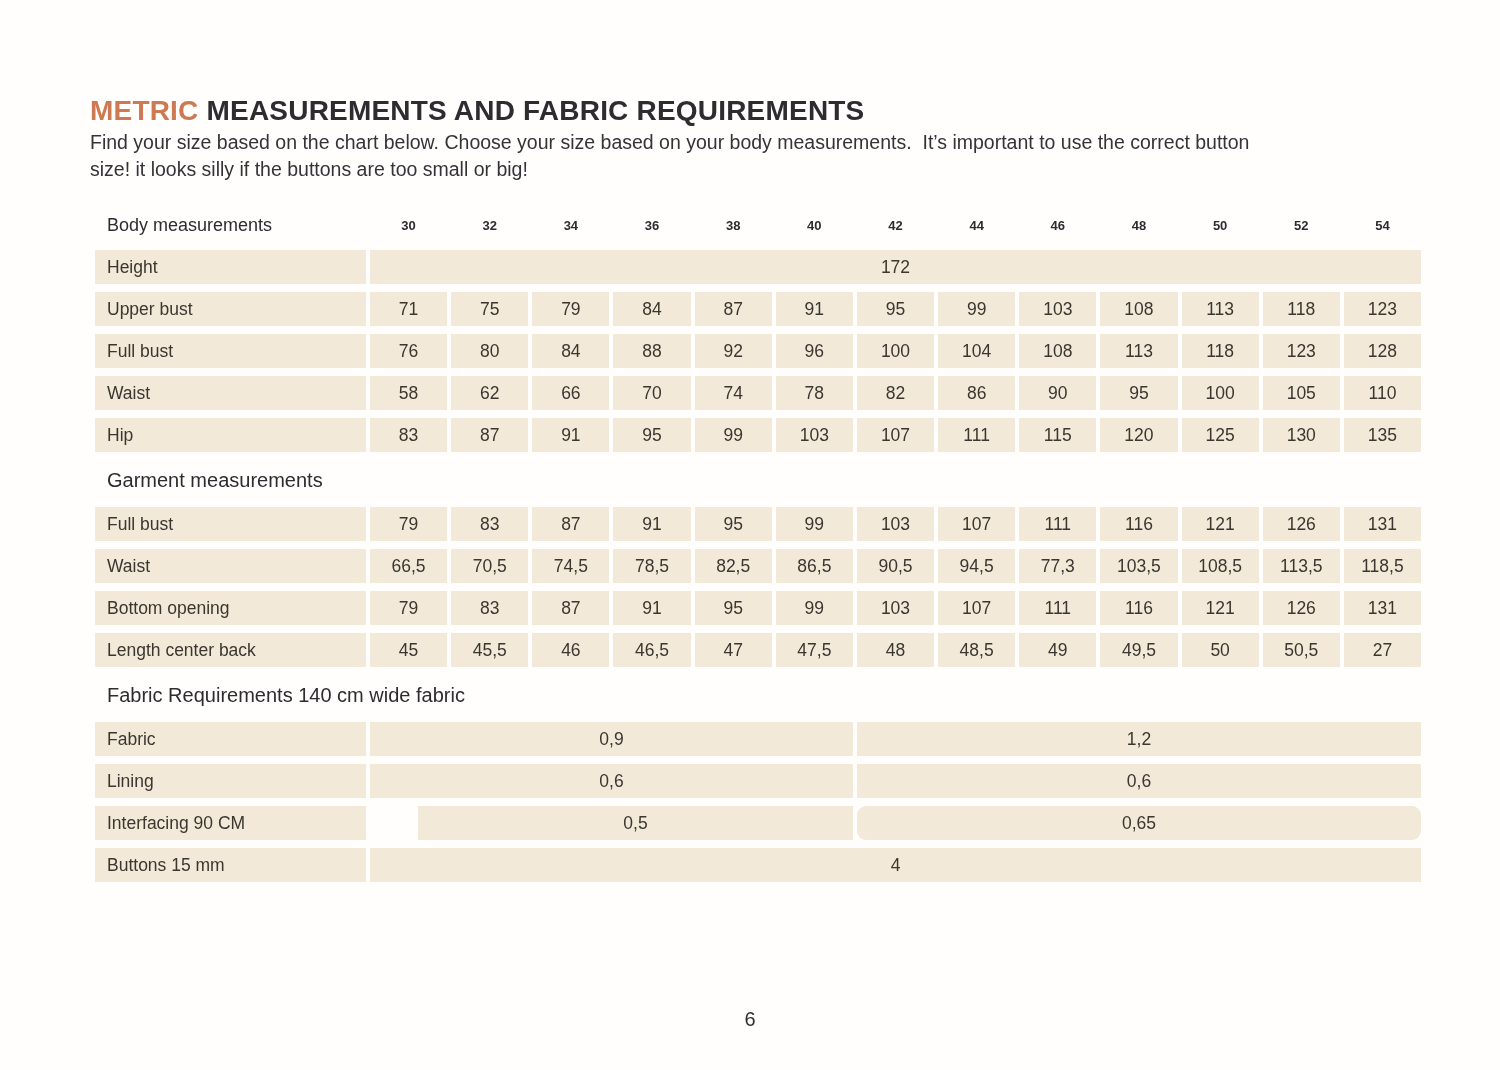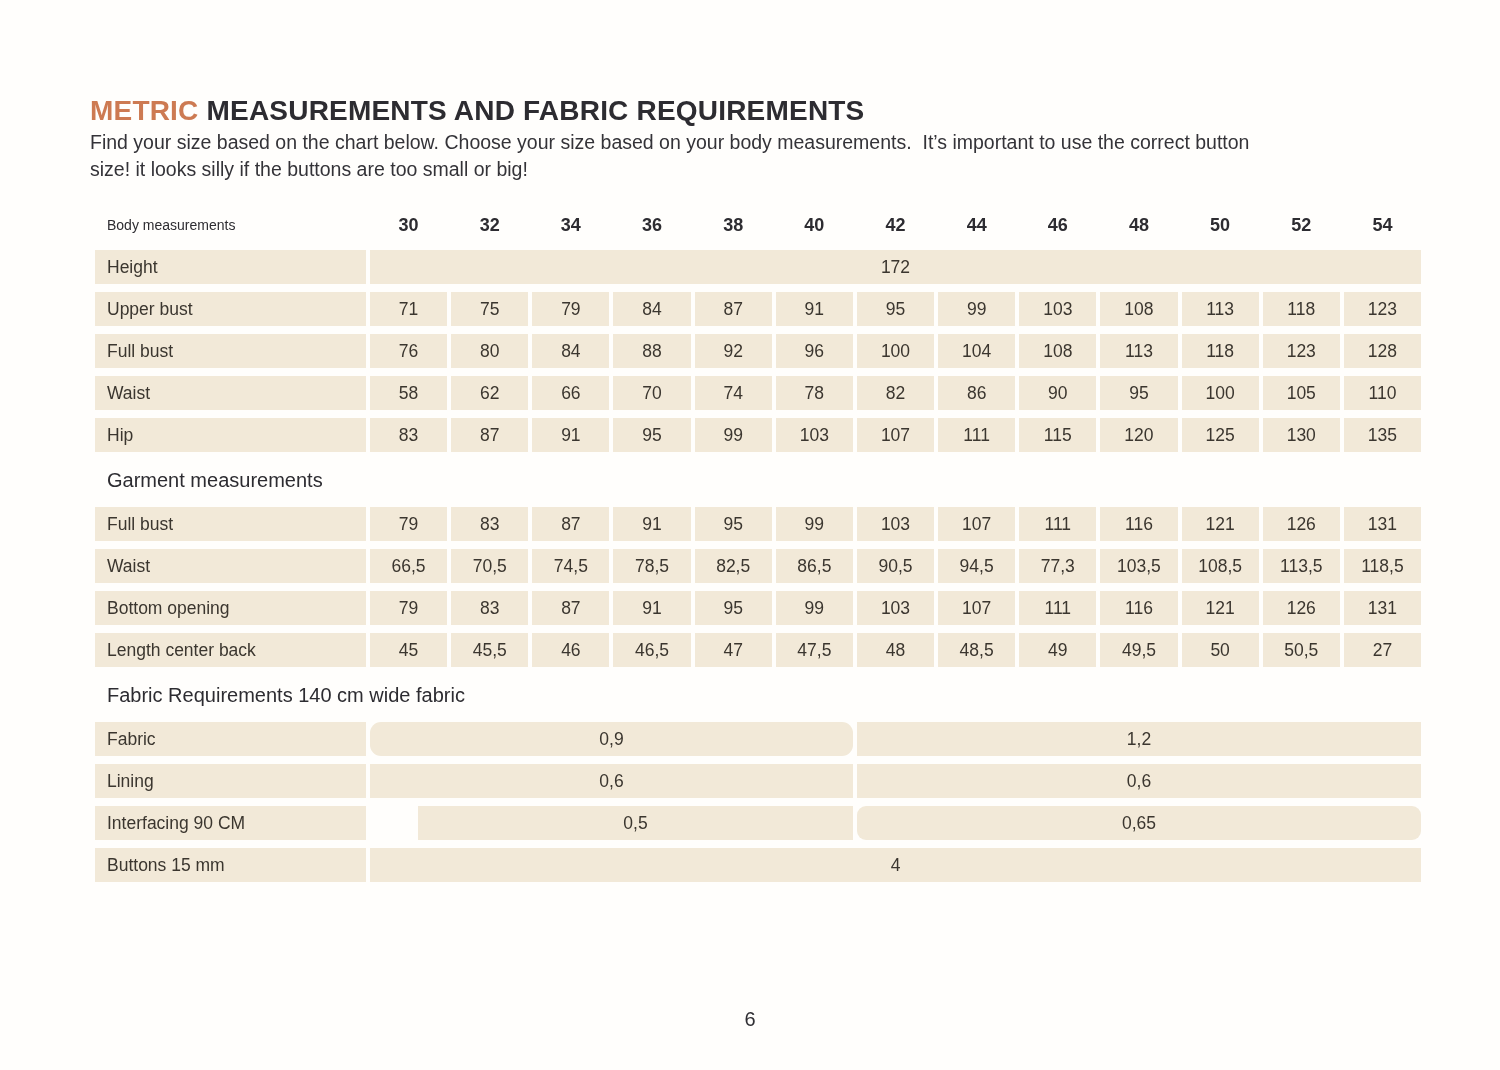--- a/index.html
+++ b/index.html
@@ -40,22 +40,22 @@
   }
   .cell{
     height:34px;display:flex;align-items:center;
     font-size:17.5px;color:var(--cell-ink);
   }
   .lbl{justify-content:flex-start;padding-left:12px;}
   .val{justify-content:center;}
   .bg{background:var(--beige);}
   .trow.head{margin-bottom:8px;}
   .trow.head .cell{background:none;color:var(--ink);}
-  .trow.head .val{font-weight:600;font-size:18px;}
-  .trow.head .lbl{font-size:14px;}
+  .trow.head .val{font-weight:600;font-size:13px;}
+  .trow.head .lbl{font-size:18px;}
   .sec-head{
     height:34px;display:flex;align-items:center;
     padding-left:12px;font-size:20px;color:var(--ink);
     margin:11px 0 10px;
   }
   .page-number{
     position:absolute;left:0;top:1008px;width:1500px;
     text-align:center;font-size:20px;color:#2f2e33;
   }
 </style>
@@ -214,21 +214,21 @@
         <div class="cell val bg">48,5</div>
         <div class="cell val bg">49</div>
         <div class="cell val bg">49,5</div>
         <div class="cell val bg">50</div>
         <div class="cell val bg">50,5</div>
         <div class="cell val bg">27</div>
       </div>
       <div class="sec-head">Fabric Requirements 140 cm wide fabric</div>
       <div class="trow">
         <div class="cell lbl bg">Fabric</div>
-        <div class="cell val bg" style="grid-column: 2 / span 6; border-radius: 11px;">0,9</div>
+        <div class="cell val bg" style="grid-column: 2 / span 6;">0,9</div>
         <div class="cell val bg" style="grid-column: 8 / -1;">1,2</div>
       </div>
       <div class="trow">
         <div class="cell lbl bg">Lining</div>
         <div class="cell val bg" style="grid-column: 2 / span 6;">0,6</div>
         <div class="cell val bg" style="grid-column: 8 / -1;">0,6</div>
       </div>
       <div class="trow">
         <div class="cell lbl bg">Interfacing  90 CM</div>
         <div class="cell val bg" style="grid-column: 2 / span 6; margin-left: 48px;">0,5</div>

